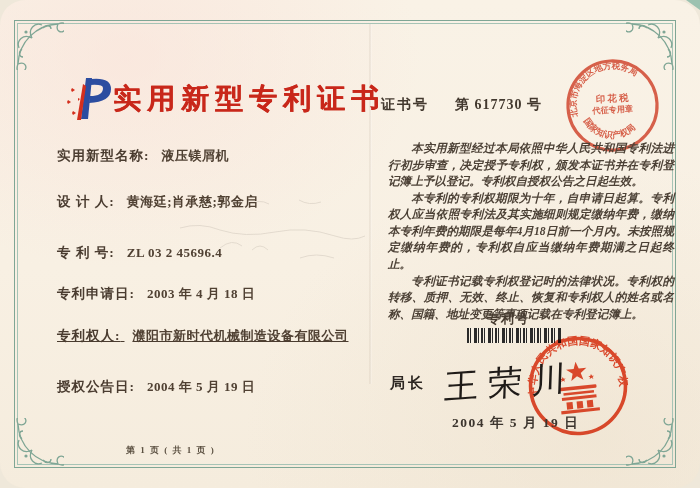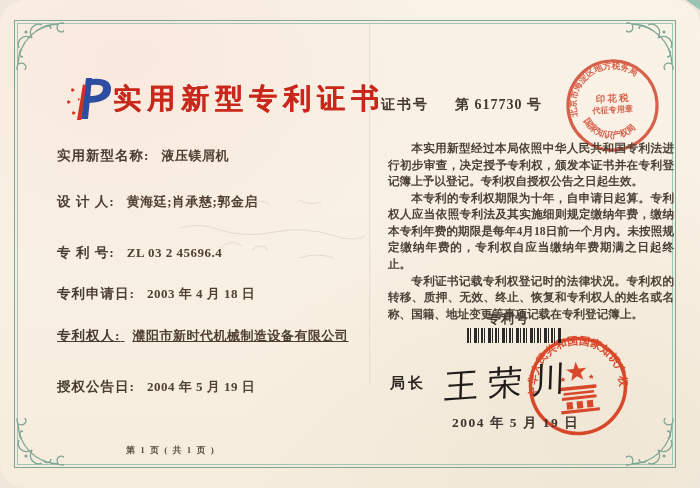--- a/index.html
+++ b/index.html
@@ -62,21 +62,21 @@
   .field:nth-of-type(3){top:243px;}
   .field:nth-of-type(4){top:284px;}
   .field:nth-of-type(5){top:326px;text-decoration:underline;}
   .field:nth-of-type(6){top:377px;}
 
   .body-text{
     position:absolute;left:388px;top:141px;width:286px;
     font-size:11.6px;line-height:1.43;text-align:justify;
     font-weight:600;color:#4c4136;
   }
-  .body-text p{margin:0;text-indent:2em;}
+  .body-text p{margin:0;text-indent:2em;font-style:italic;}
 
   .patentno-row{
     position:absolute;left:455px;top:310px;display:flex;align-items:center;flex-direction:column;
   }
   .patentno-label{font-size:13px;font-weight:bold;color:#46ureit3b30;color:#463b30;letter-spacing:1px;}
   .barcode{
     width:94px;height:15px;margin-left:12px;
     background:repeating-linear-gradient(90deg,
       #2a2a2a 0px,#2a2a2a 2px,#f6efe2 2px,#f6efe2 3px,
       #2a2a2a 3px,#2a2a2a 4px,#f6efe2 4px,#f6efe2 7px,

